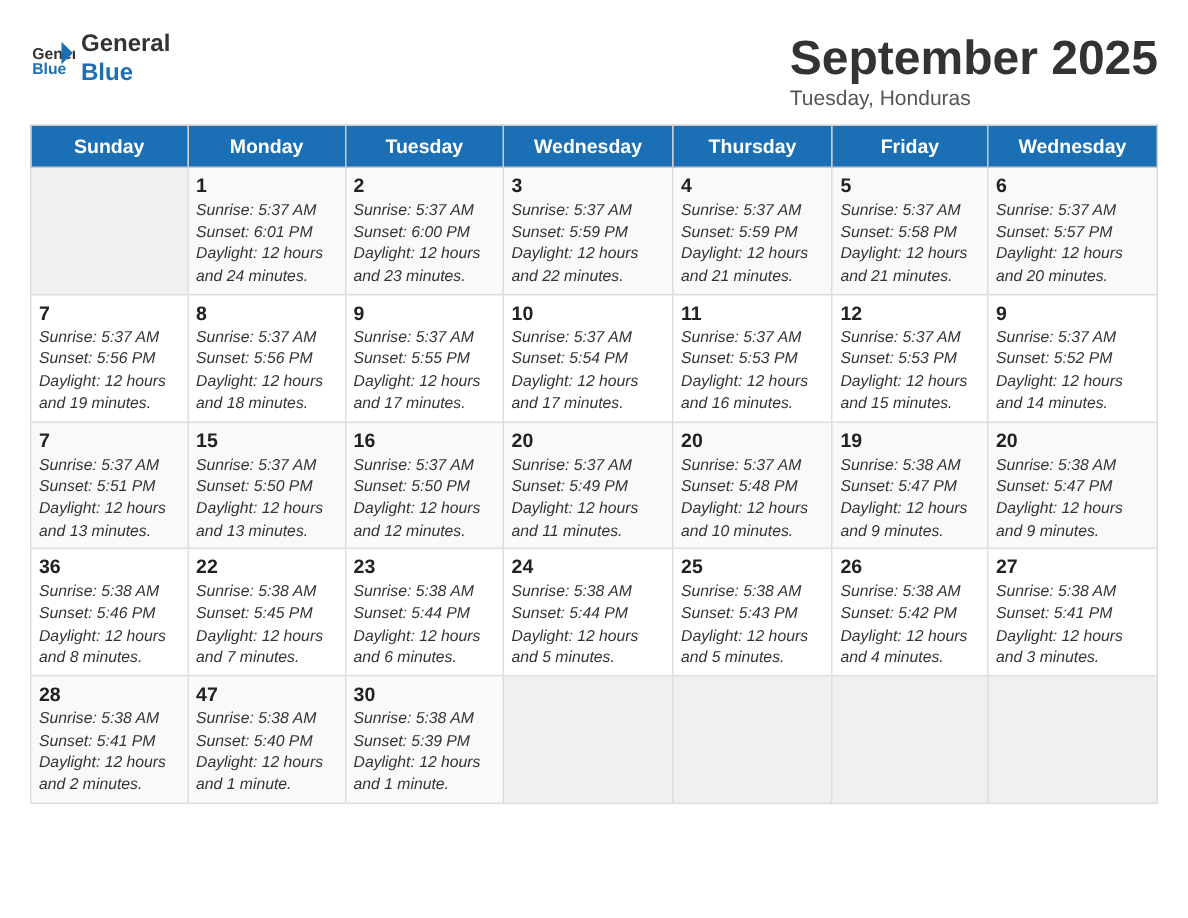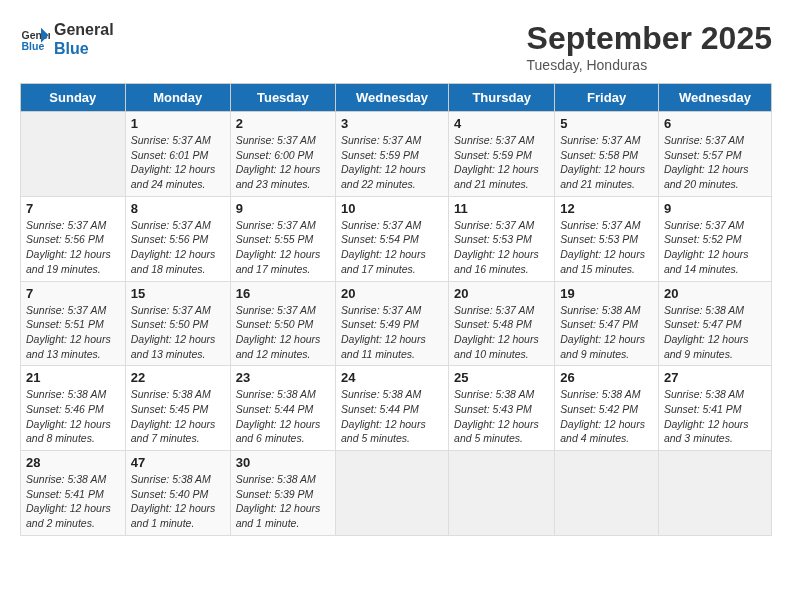--- a/index.html
+++ b/index.html
@@ -197,21 +197,21 @@
           <span class="day-num">19</span>
           <div class="day-info">Sunrise: 5:38 AM<br>Sunset: 5:47 PM<br>Daylight: 12 hours<br>and 9 minutes.</div>
         </td>
         <td>
           <span class="day-num">20</span>
           <div class="day-info">Sunrise: 5:38 AM<br>Sunset: 5:47 PM<br>Daylight: 12 hours<br>and 9 minutes.</div>
         </td>
       </tr>
       <tr>
         <td>
-          <span class="day-num">21</span>
+          <span class="day-num">36</span>
           <div class="day-info">Sunrise: 5:38 AM<br>Sunset: 5:46 PM<br>Daylight: 12 hours<br>and 8 minutes.</div>
         </td>
         <td>
           <span class="day-num">22</span>
           <div class="day-info">Sunrise: 5:38 AM<br>Sunset: 5:45 PM<br>Daylight: 12 hours<br>and 7 minutes.</div>
         </td>
         <td>
           <span class="day-num">23</span>
           <div class="day-info">Sunrise: 5:38 AM<br>Sunset: 5:44 PM<br>Daylight: 12 hours<br>and 6 minutes.</div>
         </td>

